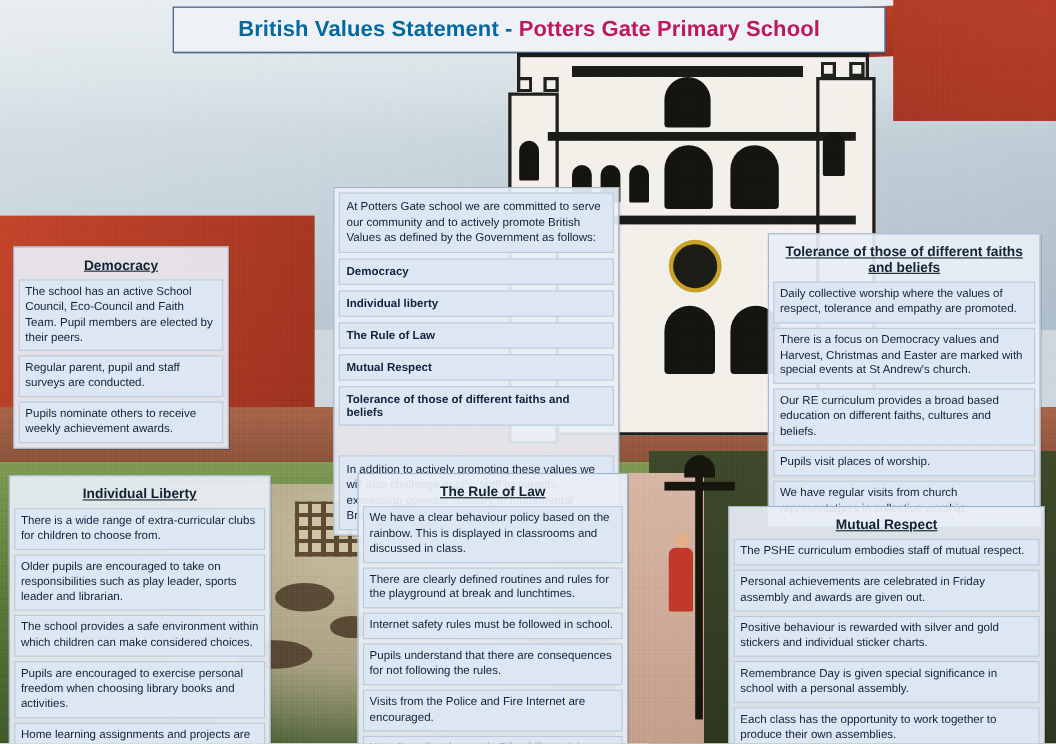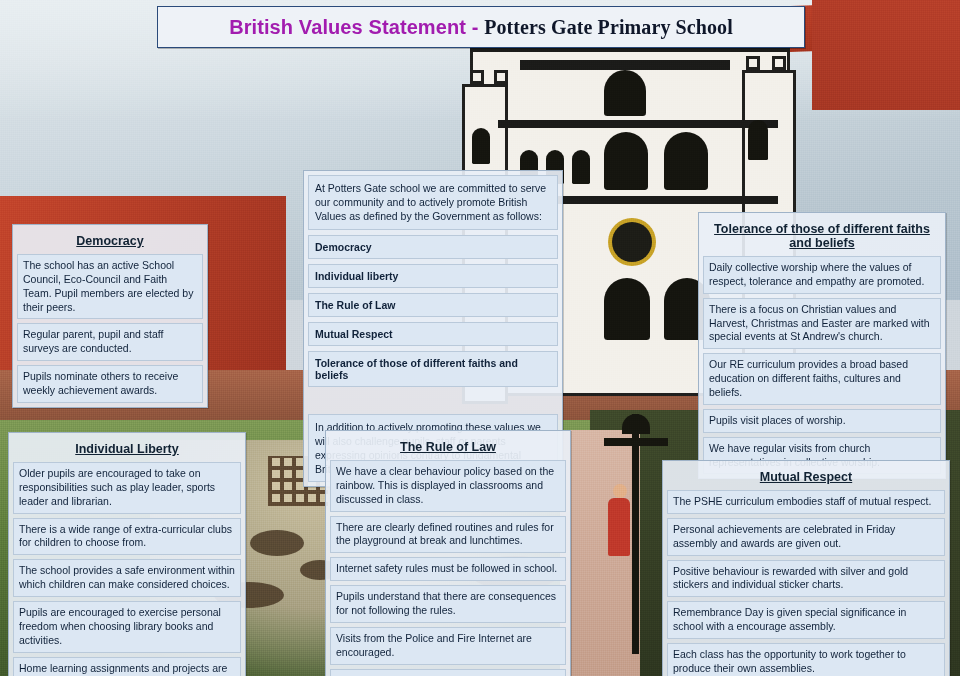--- a/index.html
+++ b/index.html
@@ -176,22 +176,22 @@
     align-items: center;
     justify-content: center;
     box-shadow: 1px 1px 0 rgba(0,0,0,.25);
   }
   .title-text {
     font-size: 20px;
     font-weight: bold;
     white-space: nowrap;
     letter-spacing: .1px;
   }
-  .title-dark { color: #a21caf; }
-  .title-red  { color: #0f172a; font-family: Liberation Serif, serif; }
+  .title-dark { color: #0369a1; }
+  .title-red  { color: #be185d; }
 
   
   .card {
     position: absolute;
     background: rgba(233,239,246,.92);
     border: 1px solid #9fb3c8;
     padding: 4px;
     box-sizing: border-box;
     box-shadow: 1px 1px 0 rgba(0,0,0,.18);
   }
@@ -332,48 +332,48 @@
 
   <div class="card" id="card-democracy">
     <div class="card-heading">Democracy</div>
     <div class="row">The school has an active School Council, Eco-Council and Faith Team. Pupil members are elected by their peers.</div>
     <div class="row">Regular parent, pupil and staff surveys are conducted.</div>
     <div class="row">Pupils nominate others to receive weekly achievement awards.</div>
   </div>
 
   <div class="card" id="card-individual">
     <div class="card-heading">Individual Liberty</div>
+    <div class="row">There is a wide range of extra-curricular clubs for children to choose from.</div>
     <div class="row">Older pupils are encouraged to take on responsibilities such as play leader, sports leader and librarian.</div>
-    <div class="row">There is a wide range of extra-curricular clubs for children to choose from.</div>
     <div class="row">The school provides a safe environment within which children can make considered choices.</div>
     <div class="row">Pupils are encouraged to exercise personal freedom when choosing library books and activities.</div>
     <div class="row">Home learning assignments and projects are designed to encourage an element of individual interpretation.</div>
   </div>
 
   <div class="card" id="card-rule-of-law">
     <div class="card-heading">The Rule of Law</div>
     <div class="row">We have a clear behaviour policy based on the rainbow. This is displayed in classrooms and discussed in class.</div>
     <div class="row">There are clearly defined routines and rules for the playground at break and lunchtimes.</div>
     <div class="row">Internet safety rules must be followed in school.</div>
     <div class="row">Pupils understand that there are consequences for not following the rules.</div>
     <div class="row">Visits from the Police and Fire Internet are encouraged.</div>
     <div class="row">Year 6 pupils take part in Bikeability training, learning road safety.</div>
   </div>
 
   <div class="card" id="card-tolerance">
     <div class="card-heading">Tolerance of those of different faiths and beliefs</div>
     <div class="row">Daily collective worship where the values of respect, tolerance and empathy are promoted.</div>
-    <div class="row">There is a focus on Christian values and Harvest, Christmas and Easter are marked with special events at St Andrew's church.</div>
+    <div class="row">There is a focus on Democracy values and Harvest, Christmas and Easter are marked with special events at St Andrew's church.</div>
     <div class="row">Our RE curriculum provides a broad based education on different faiths, cultures and beliefs.</div>
     <div class="row">Pupils visit places of worship.</div>
     <div class="row">We have regular visits from church representatives in collective worship.</div>
   </div>
 
   <div class="card" id="card-mutual">
     <div class="card-heading">Mutual Respect</div>
     <div class="row">The PSHE curriculum embodies staff of mutual respect.</div>
     <div class="row">Personal achievements are celebrated in Friday assembly and awards are given out.</div>
     <div class="row">Positive behaviour is rewarded with silver and gold stickers and individual sticker charts.</div>
-    <div class="row">Remembrance Day is given special significance in school with a encourage assembly.</div>
+    <div class="row">Remembrance Day is given special significance in school with a personal assembly.</div>
     <div class="row">Each class has the opportunity to work together to produce their own assemblies.</div>
   </div>
 
 </div>
 
 </body></html>

